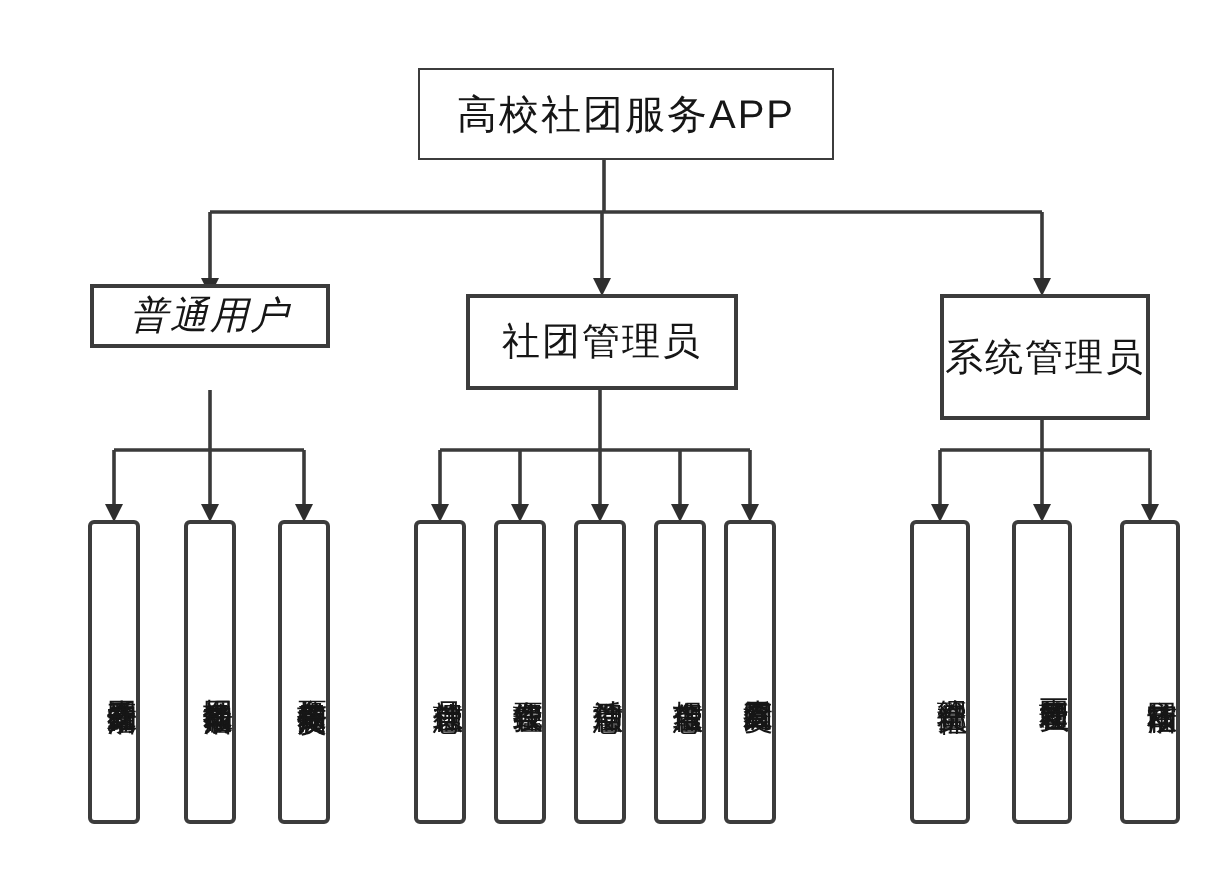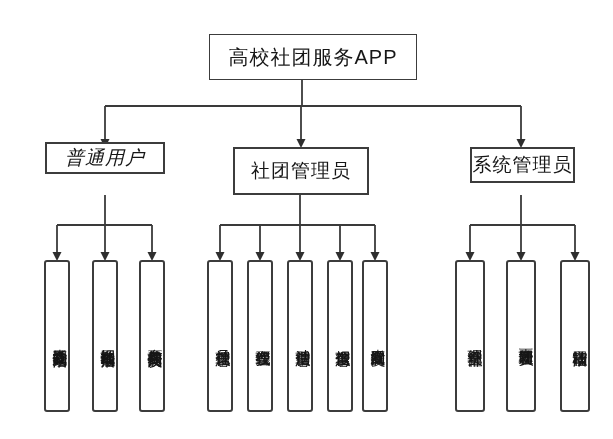--- a/index.html
+++ b/index.html
@@ -48,21 +48,21 @@
     padding-top: 6px;
     writing-mode: vertical-rl;
     text-orientation: upright;
     letter-spacing: 0.5px;
     line-height: 1;
   }
   
   #root-node   { left: 198px; top: 34px;  width: 208px; height: 46px; margin-left: 11px; }
   #branch-0    { left: 45px;  top: 142px; width: 120px; height: 32px; font-style: italic; }
   #branch-1    { left: 233px; top: 147px; width: 136px; height: 48px; }
-  #branch-2    { left: 470px; top: 147px; width: 105px; height: 36px; }
+  #branch-2    { left: 470px; top: 147px; width: 105px; height: 63px; }
   .leaf        { top: 260px; height: 152px; }
   #leaf-0-0 { left: 44px;  width: 26px; }
   #leaf-0-1 { left: 92px;  width: 26px; }
   #leaf-0-2 { left: 139px; width: 26px; }
   #leaf-1-0 { left: 207px; width: 26px; }
   #leaf-1-1 { left: 247px; width: 26px; }
   #leaf-1-2 { left: 287px; width: 26px; }
   #leaf-1-3 { left: 327px; width: 26px; }
   #leaf-1-4 { left: 362px; width: 26px; }
   #leaf-2-0 { left: 455px; width: 30px; }

